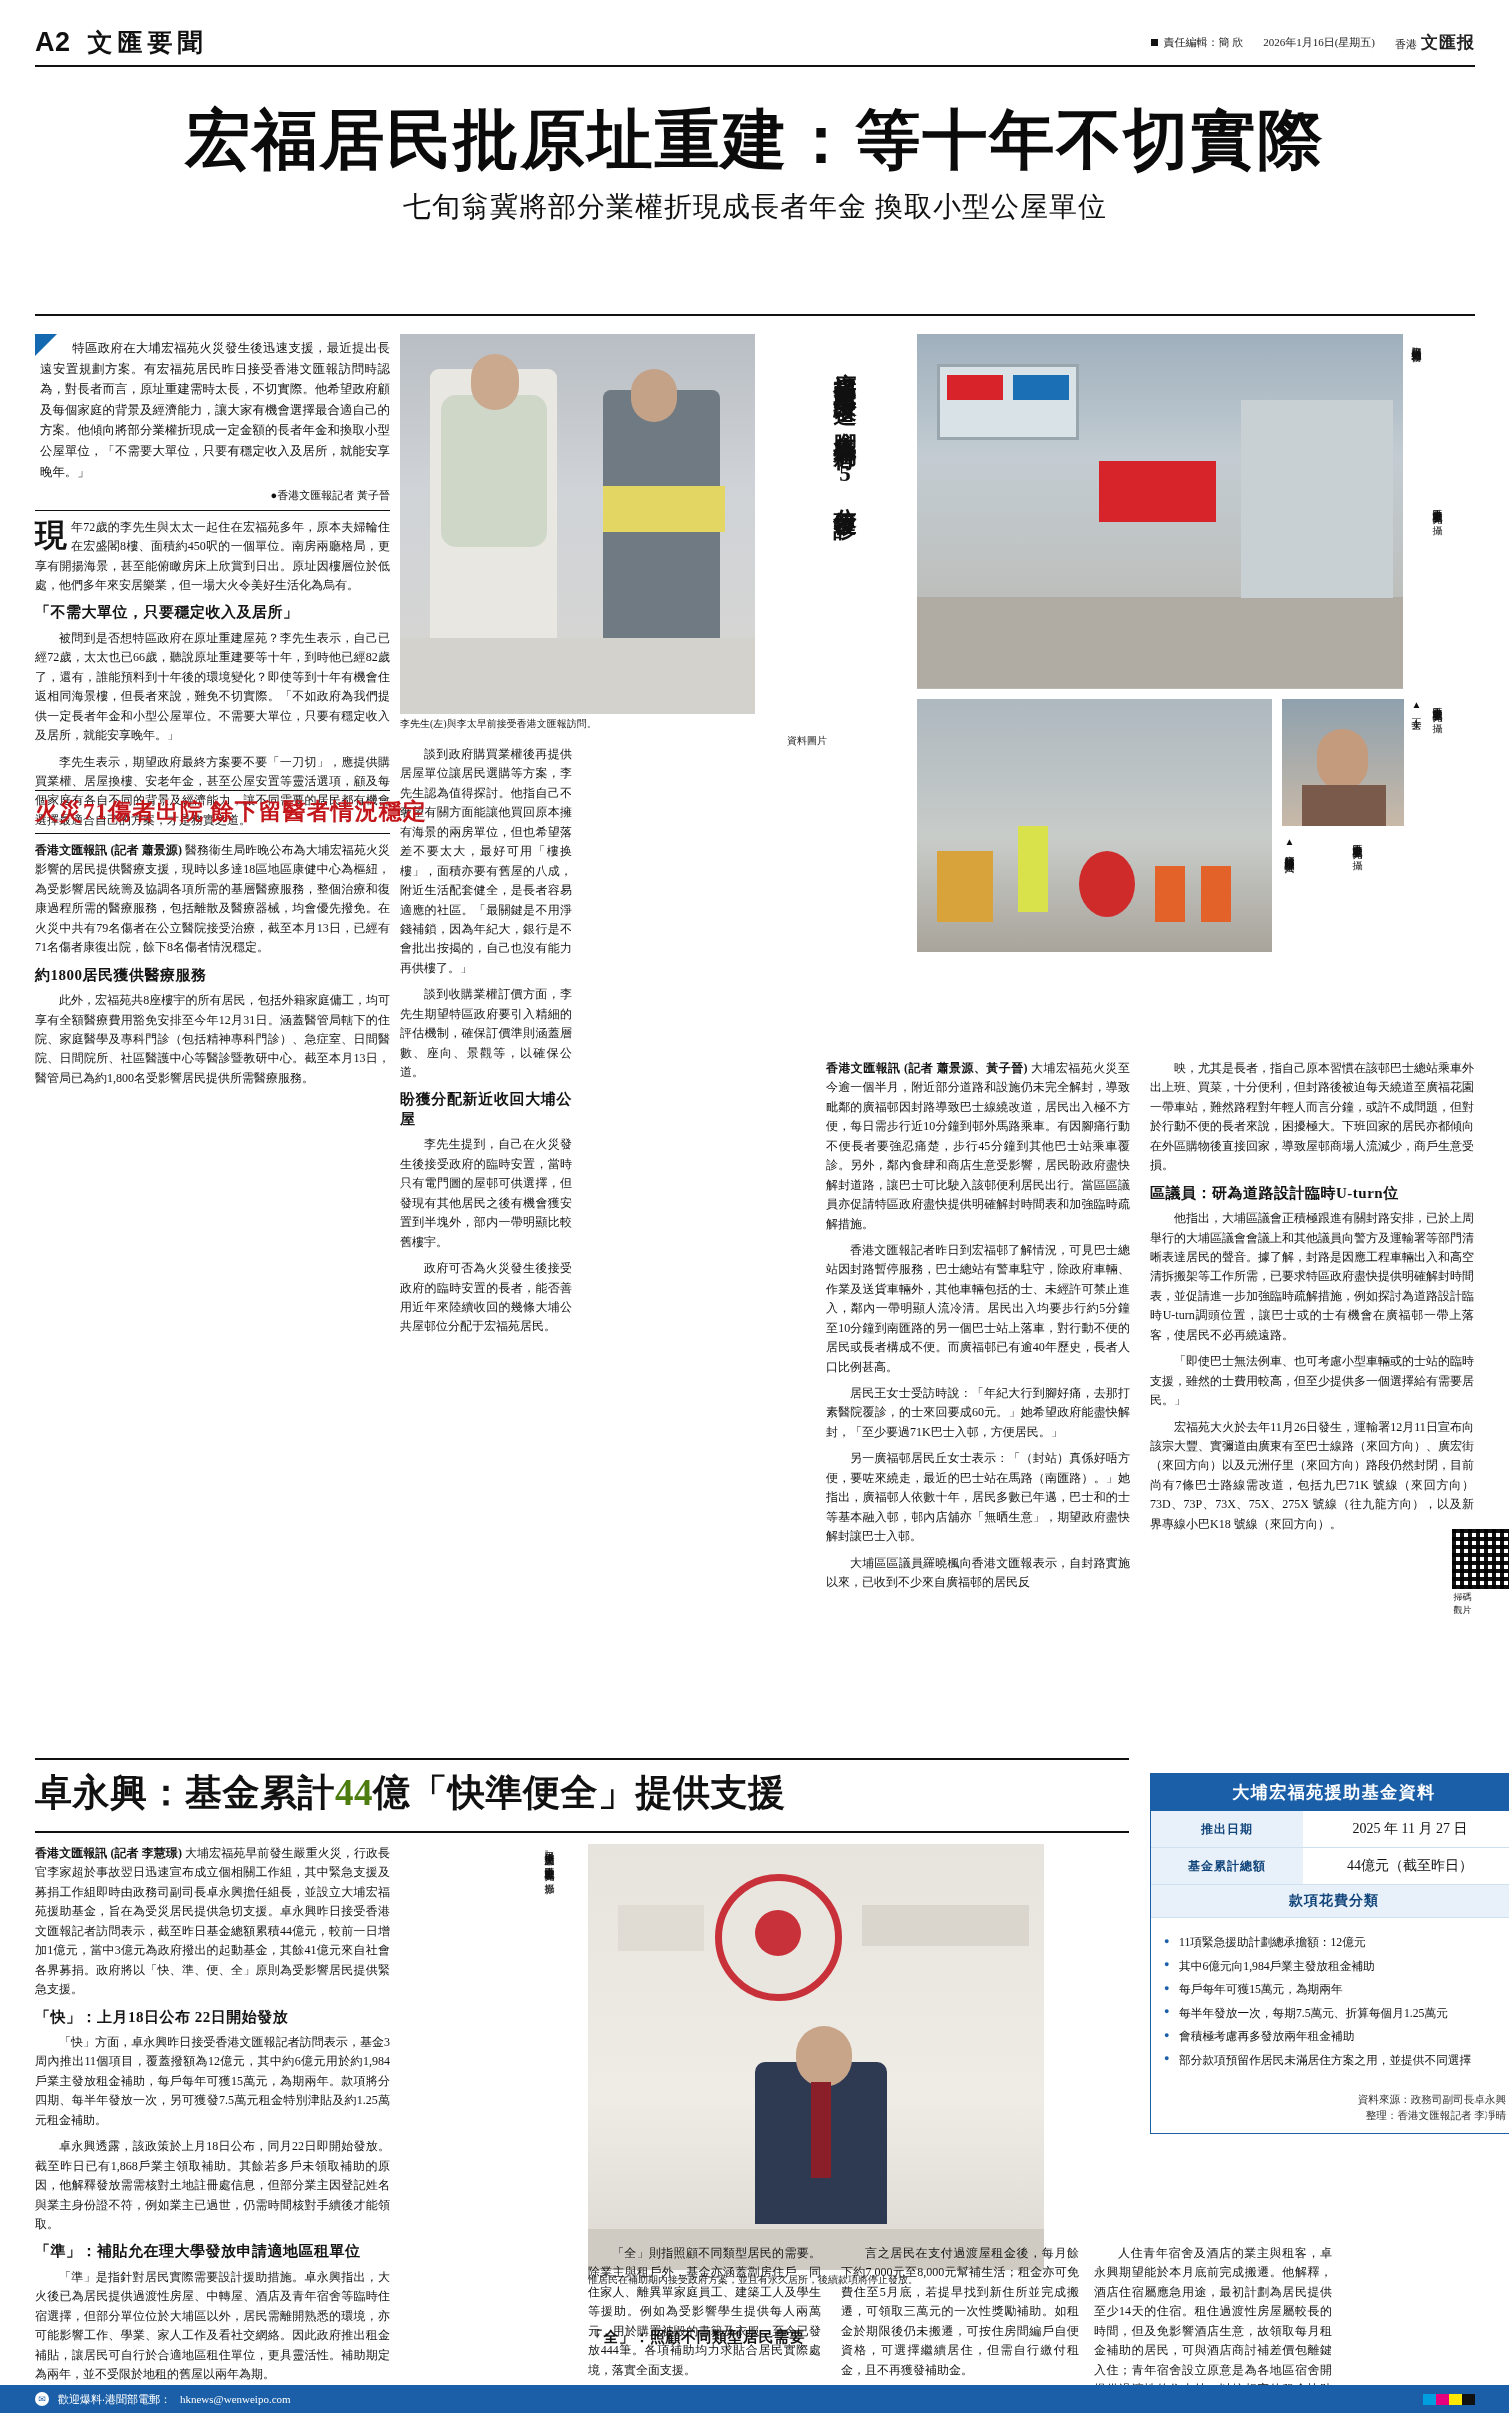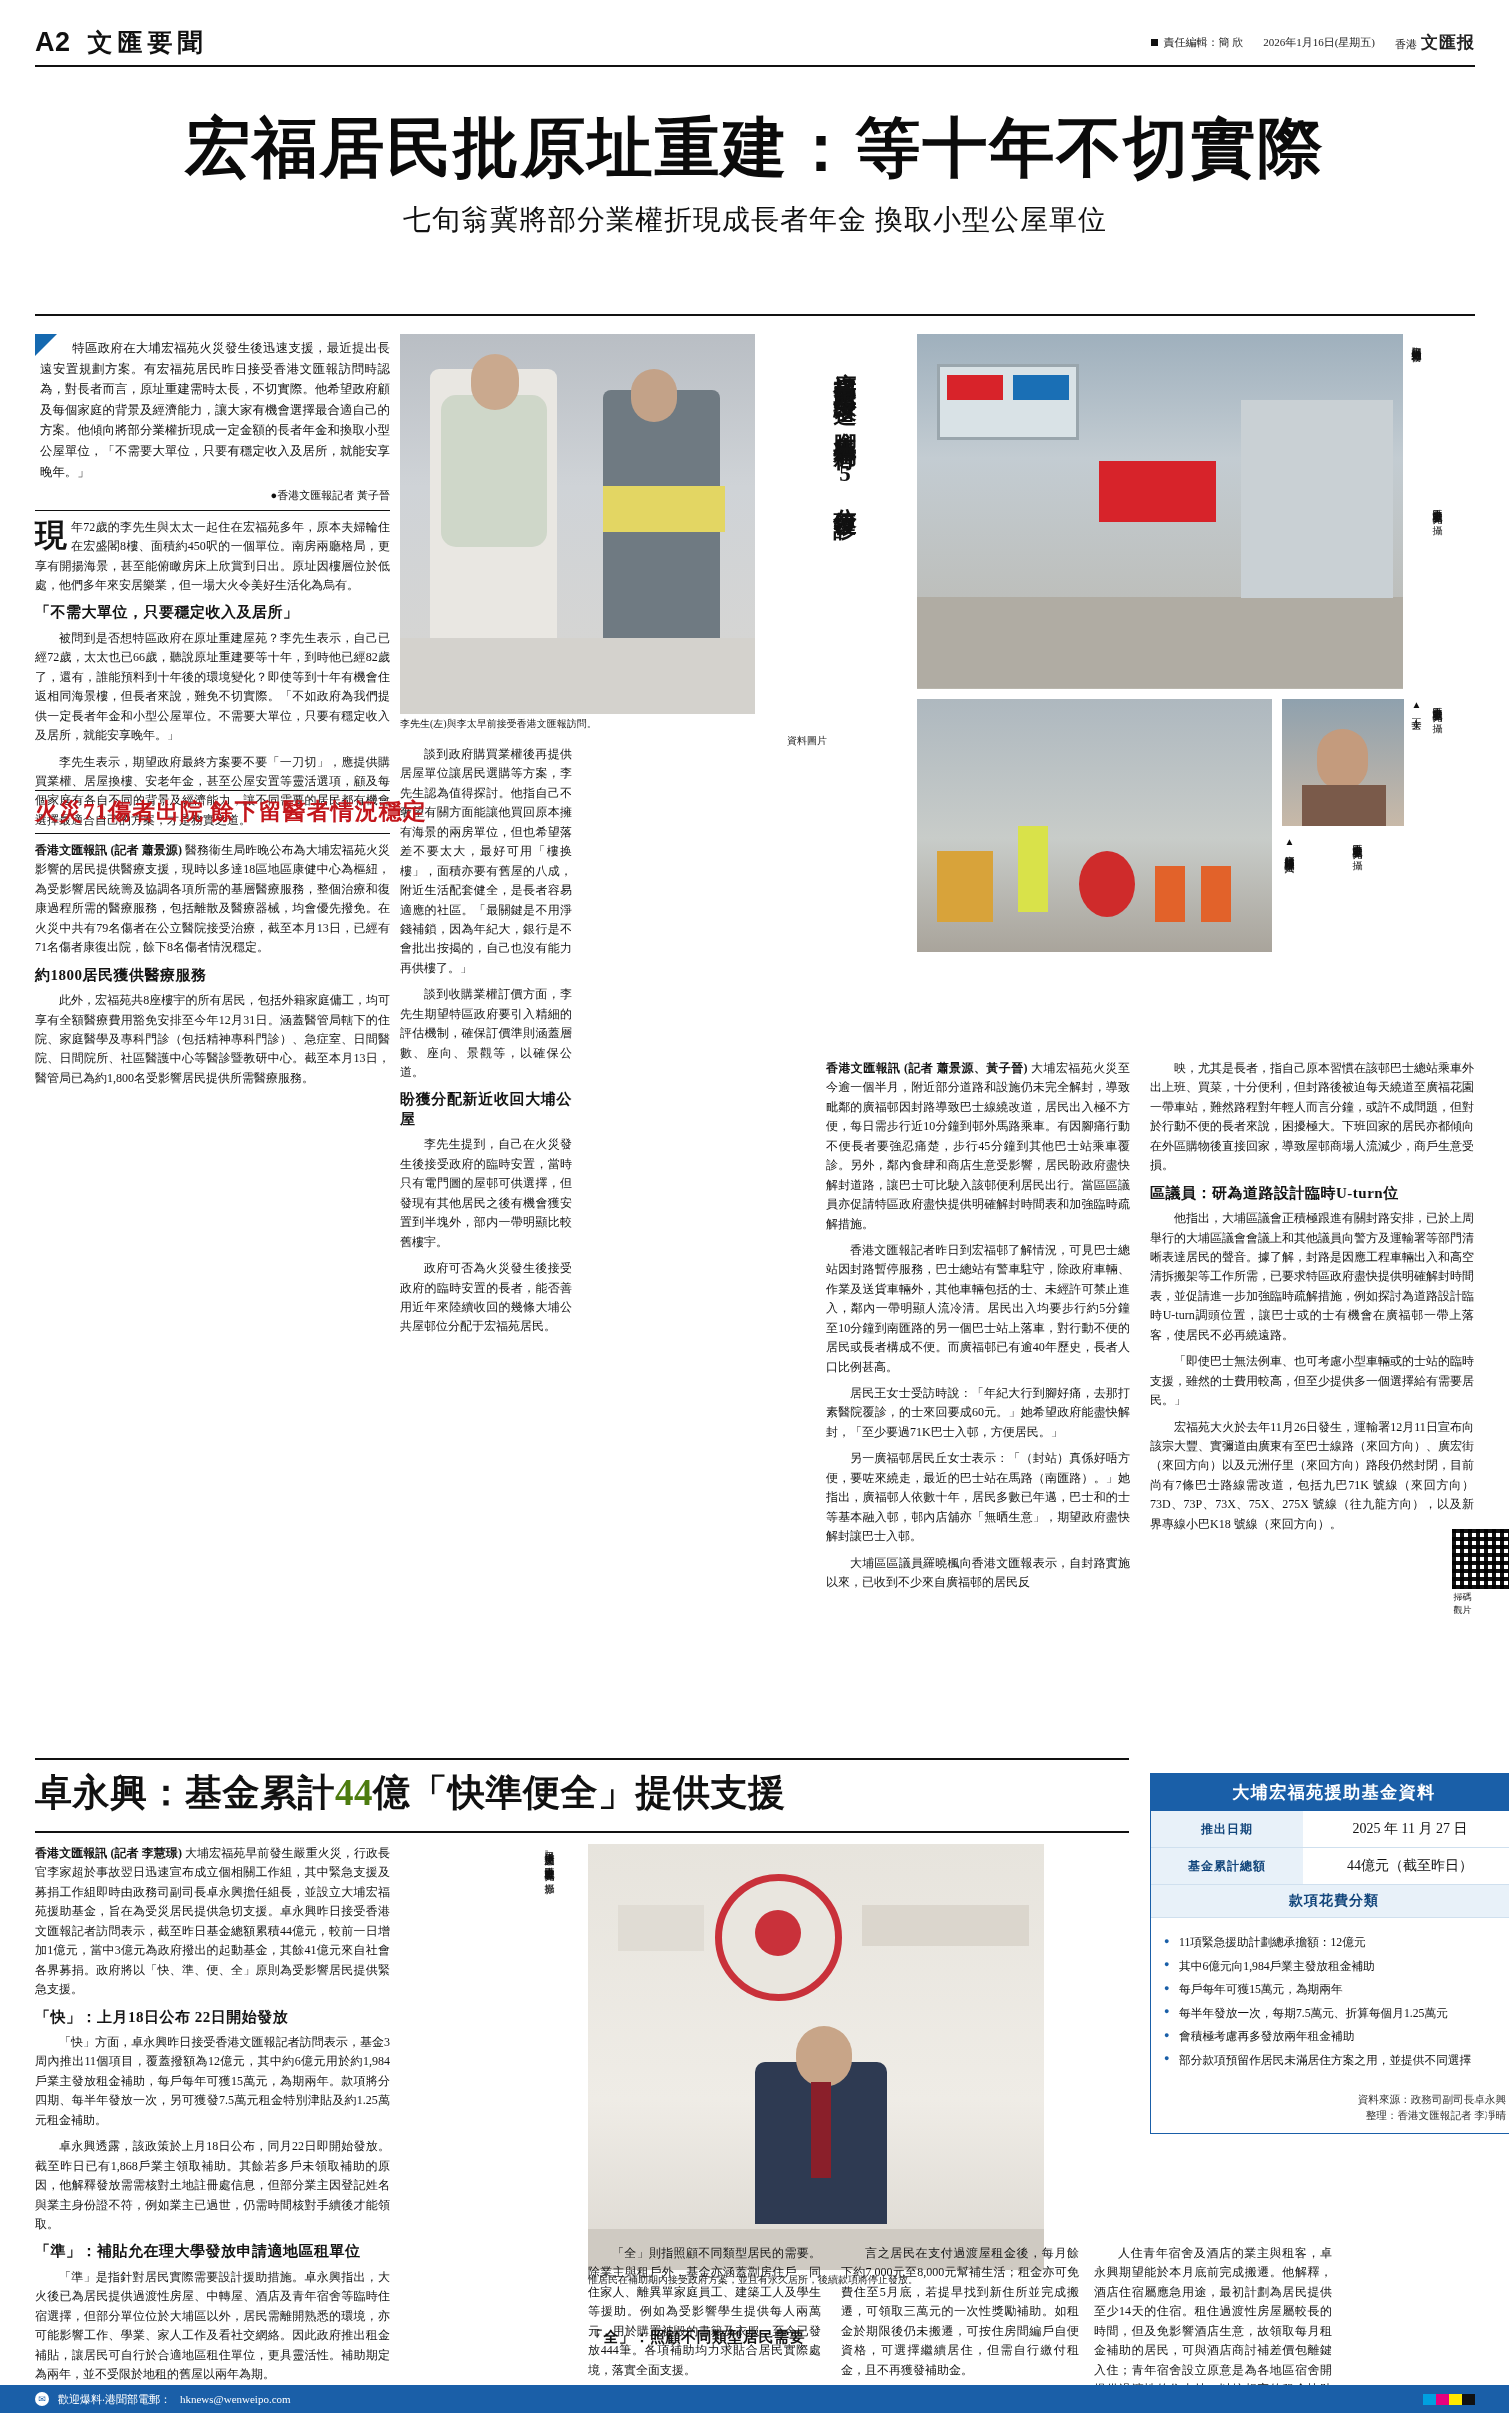--- a/index.html
+++ b/index.html
@@ -48,21 +48,21 @@
   .mast-brand .brand-small { font-size: 11px; }
   .mast-brand .brand-big { font-size: 17px; font-weight: bold; letter-spacing: 1px; }
 
   
   .headline {
     position: absolute;
     top: 96px; left: 35px; right: 35px;
     text-align: center;
   }
   .headline h1 {
-    margin: 16px;
+    margin: 8px;
     font-size: 65px;
     font-weight: bold;
     letter-spacing: 2px;
     line-height: 1.12;
     color: #0b0b0b;
     white-space: nowrap;
   }
   .subhead {
     margin-top: 11px;
     font-size: 28px;

